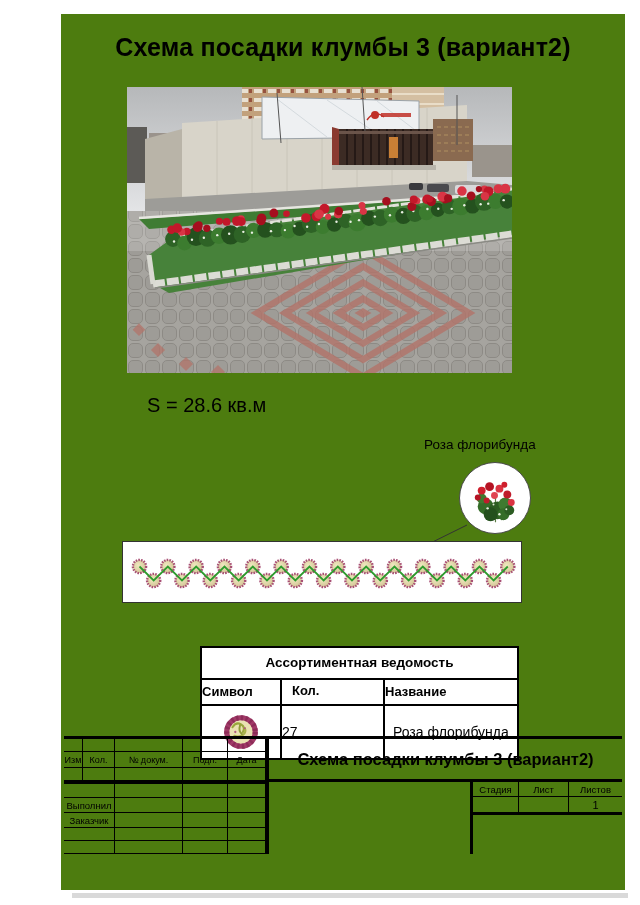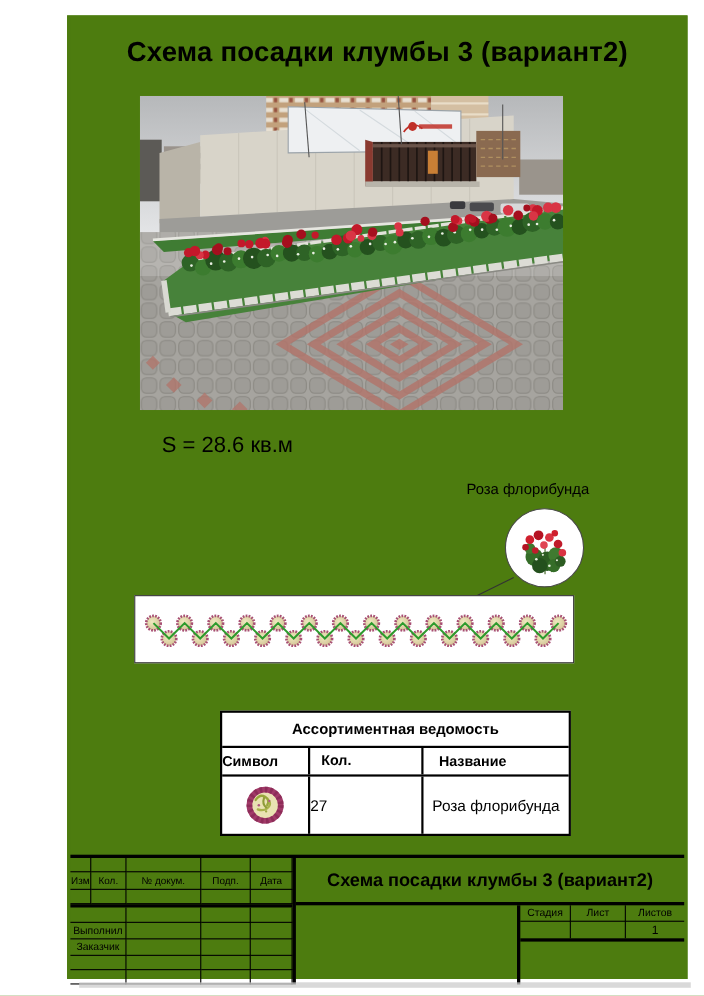--- a/index.html
+++ b/index.html
@@ -12,27 +12,27 @@
   .callout-label{left:360px;top:420px;font-size:13.5px;}
   .callout-circle{left:395px;top:445px;width:72px;height:72px;border:1.5px solid #4a4a4a;border-radius:50%;box-sizing:border-box;background:#fff;overflow:hidden;}
   .leader{left:316px;top:502px;width:100px;height:58px;}
   .strip{left:58px;top:524px;width:400px;height:62px;border:1.5px solid #333;box-sizing:border-box;background:#fff;}
   
   .aslist{left:108px;top:629px;width:315px;border:2px solid #000;background:#fff;font-size:13px;margin-left:28px;}
   .as-title{height:30px;line-height:30px;text-align:center;font-weight:bold;border-bottom:2px solid #000;font-size:13.5px;}
   .as-head{display:flex;height:24px;border-bottom:2px solid #000;font-weight:bold;}
   .as-head .c0{width:80px;line-height:24px;border-right:2px solid #000;box-sizing:border-box;}
   .as-head .c1{width:103px;line-height:22px;padding-left:10px;border-right:2px solid #000;box-sizing:border-box;}
-  .as-head .c2{flex:1;line-height:24px;padding-left:14px;}
+  .as-head .c2{flex:1;line-height:24px;padding-left:0;}
   .as-row{display:flex;height:52px;font-size:14px;}
   .as-row .c0{width:80px;display:flex;align-items:center;justify-content:center;border-right:2px solid #000;box-sizing:border-box;}
   .as-row .c1{width:103px;line-height:52px;border-right:2px solid #000;box-sizing:border-box;}
   .as-row .c2{flex:1;line-height:52px;padding-left:8px;}
   
-  .tblock{left:0;top:760px;width:558px;height:118px;border-top:3px solid #000;box-sizing:content-box;font-size:9.5px;}
+  .tblock{left:0;top:719px;width:558px;height:118px;border-top:3px solid #000;box-sizing:content-box;font-size:9.5px;}
   .tb-left{position:absolute;left:0;top:0;width:202px;height:115px;display:grid;
     grid-template-columns:19px 32px 68px 45px 1fr;
     grid-template-rows:13px 16px 13px 3px 14px 15px 15px 13px 1fr;}
   .tb-left div{border-right:1.5px solid #000;border-bottom:1.5px solid #000;overflow:hidden;display:flex;align-items:center;justify-content:center;}
   .tb-left .sep{grid-column:1/6;background:#000;border:none;}
   .tb-left .sp2{grid-column:1/3;}
   .tb-left .lbl{font-size:9px;}
   .tb-vline{position:absolute;left:202px;top:0;width:3px;height:115px;background:#000;}
   .tb-right{position:absolute;left:205px;top:0;width:353px;height:115px;}
   .tb-doc{height:40px;border-bottom:3px solid #000;display:flex;align-items:center;justify-content:center;font-size:16.5px;font-weight:bold;}

